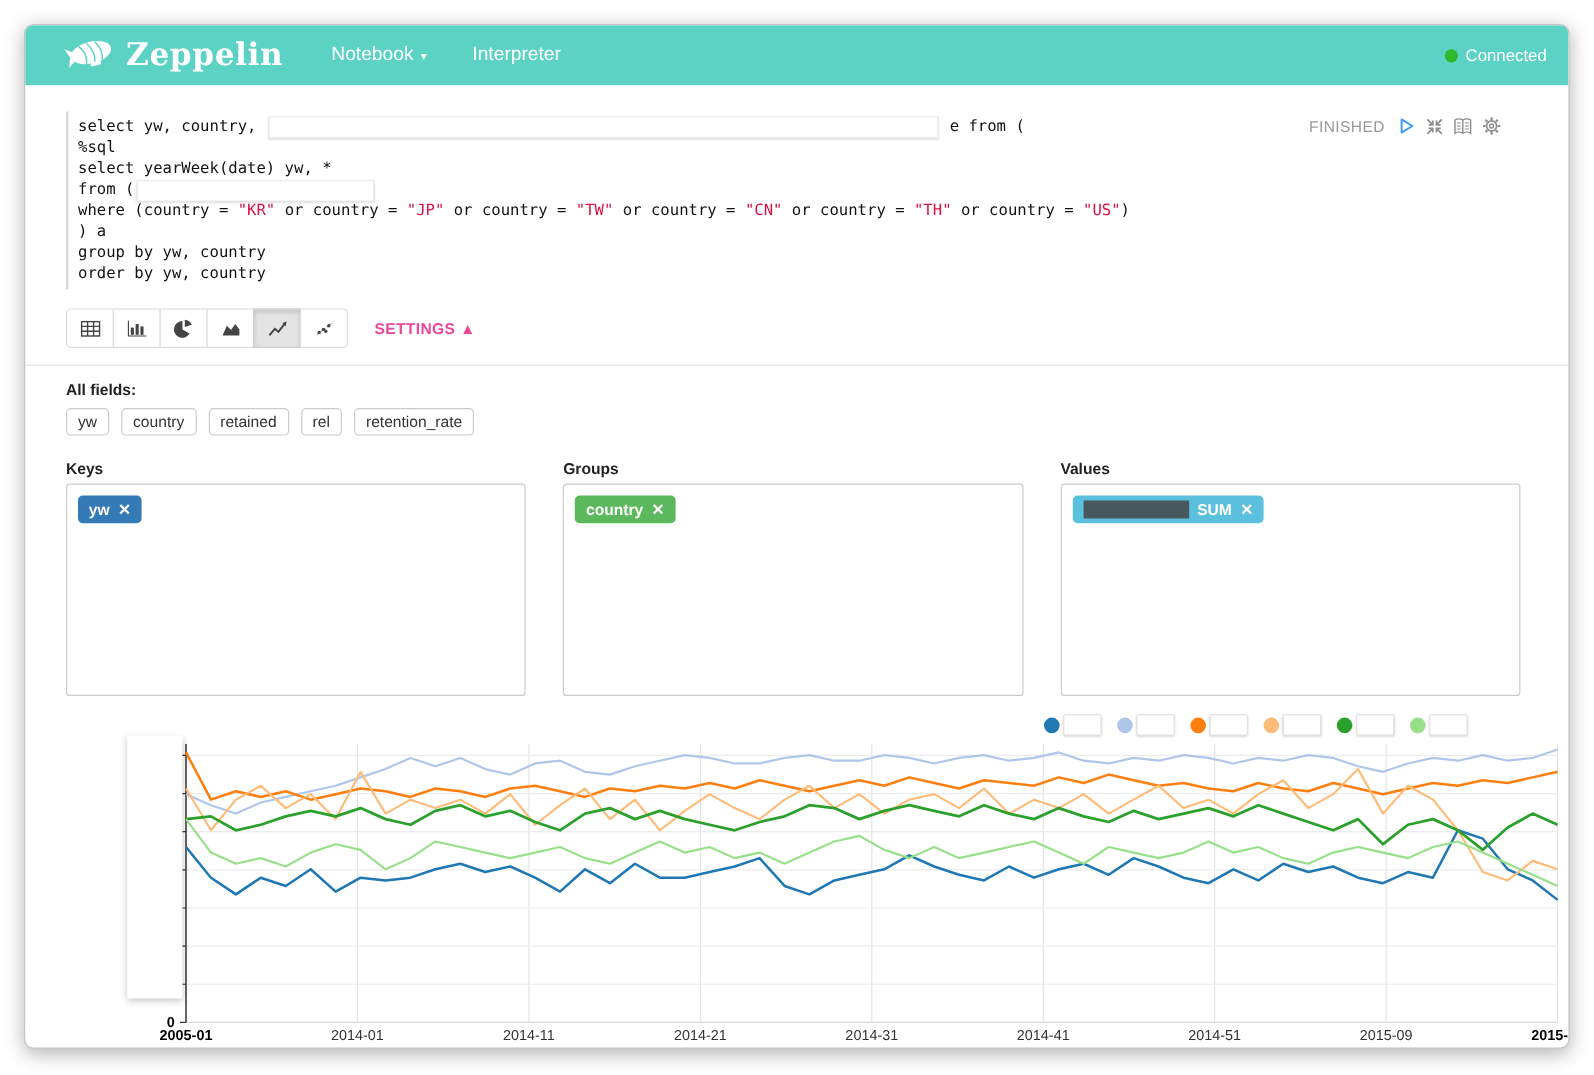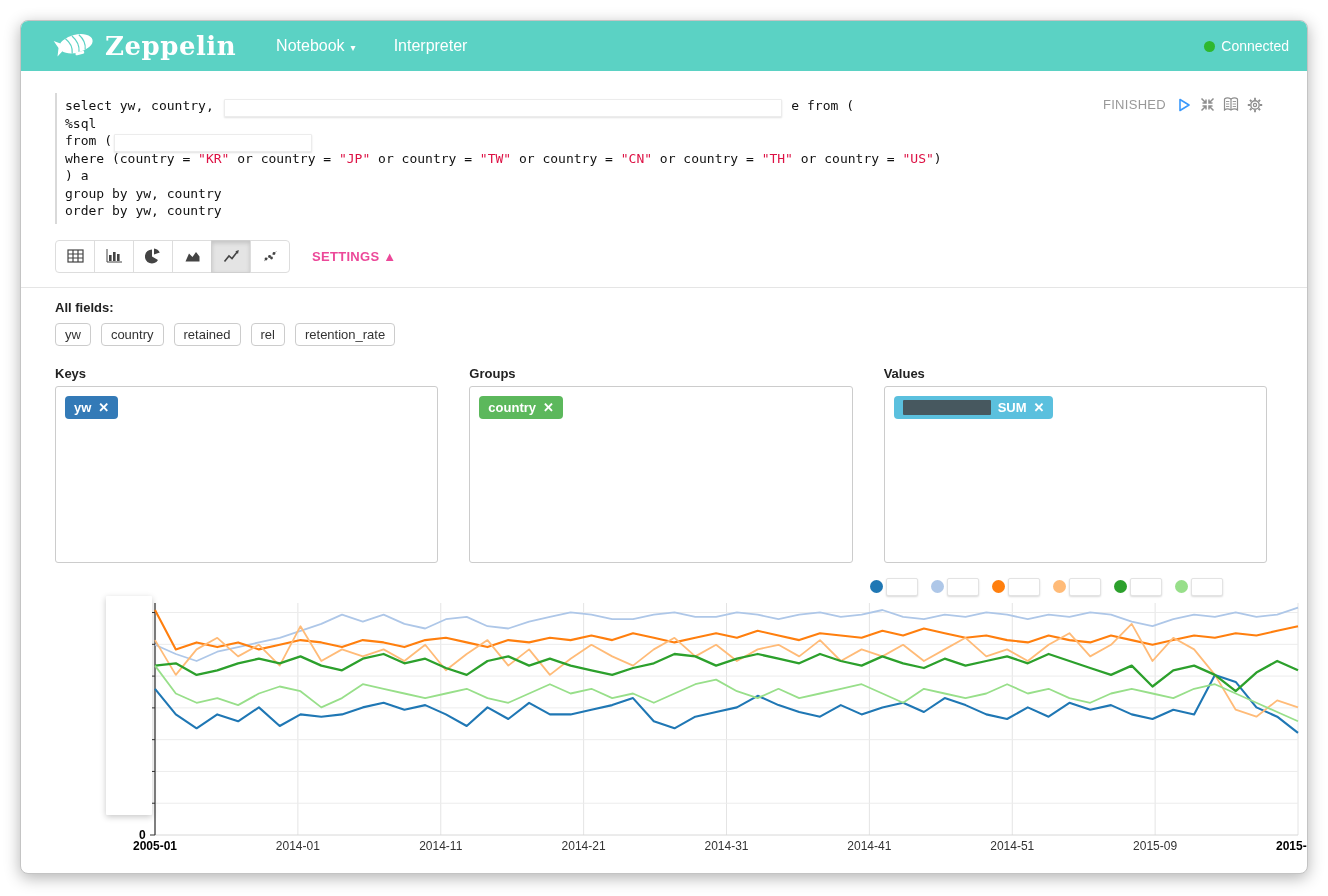--- a/index.html
+++ b/index.html
@@ -12,21 +12,21 @@
   .brand{display:flex;align-items:center;gap:8px;margin-left:14px;}
   .brand-name{font-family:"DejaVu Serif",serif;font-weight:bold;font-size:26px;letter-spacing:.5px;}
   .nav-menu{display:flex;align-items:flex-start;margin-left:40px;gap:38px;font-size:16px;}
   .nav-item{cursor:pointer;display:flex;align-items:center;gap:6px;}
   .caret{font-size:10px;position:relative;top:1px;}
   .nav-right{margin-left:auto;display:flex;align-items:center;gap:6px;font-size:14px;}
   .conn-dot{width:11px;height:11px;border-radius:50%;background:#2eb82e;display:inline-block;}
 
   
   .paragraph{position:relative;padding:22px 40px 0 34px;}
-  .para-controls{position:absolute;top:26px;right:44px;display:flex;align-items:flex-start;gap:8px;color:#999;}
+  .para-controls{position:absolute;top:26px;right:56px;display:flex;align-items:center;gap:8px;color:#999;}
   .para-status{font-size:13px;color:#999;letter-spacing:.3px;margin-right:2px;}
   .pc-icon{display:inline-flex;cursor:pointer;}
   .code{border-left:2px solid #d9d9d9;padding:4px 0 4px 8px;
         font-family:"DejaVu Sans Mono","Liberation Mono",monospace;font-size:13px;line-height:17.5px;color:#111;}
   .code-line{white-space:pre;position:relative;}
   .tok-str{color:#d14;}
   .redact-w{display:inline-block;vertical-align:middle;height:16px;background:#fff;
             border:1px solid #ececec;box-shadow:0 1px 2px rgba(0,0,0,.12);border-radius:1px;margin:0 2px -2px 2px;}
 
   
@@ -138,20 +138,21 @@
           <g stroke-width="1.8">
               <path d="M8 .8 L8 3 M8 13 L8 15.2 M.8 8 L3 8 M13 8 L15.2 8 M2.9 2.9 L4.5 4.5 M11.5 11.5 L13.1 13.1 M13.1 2.9 L11.5 4.5 M4.5 11.5 L2.9 13.1"></path>
             </g>
         </svg>
       </span>
     </div>
 
     <div class="code">
         <div class="code-line"><span>select yw, country, </span><span class="redact-w" style="width: 556px;"></span><span> e from (</span></div>
         <div class="code-line"><span>%sql</span></div>
+        <div class="code-line"><span>select yearWeek(date) yw, *</span></div>
         <div class="code-line"><span>from (</span><span class="redact-w" style="width: 196px;"></span></div>
         <div class="code-line"><span>where (country = </span><span class="tok-str">"KR"</span><span> or country = </span><span class="tok-str">"JP"</span><span> or country = </span><span class="tok-str">"TW"</span><span> or country = </span><span class="tok-str">"CN"</span><span> or country = </span><span class="tok-str">"TH"</span><span> or country = </span><span class="tok-str">"US"</span><span>)</span></div>
         <div class="code-line"><span>) a</span></div>
         <div class="code-line"><span>group by yw, country</span></div>
         <div class="code-line"><span>order by yw, country</span></div>
       </div>
 
     <div class="viz-row">
       <div class="btn-group">
         <div class="viz-btn">

